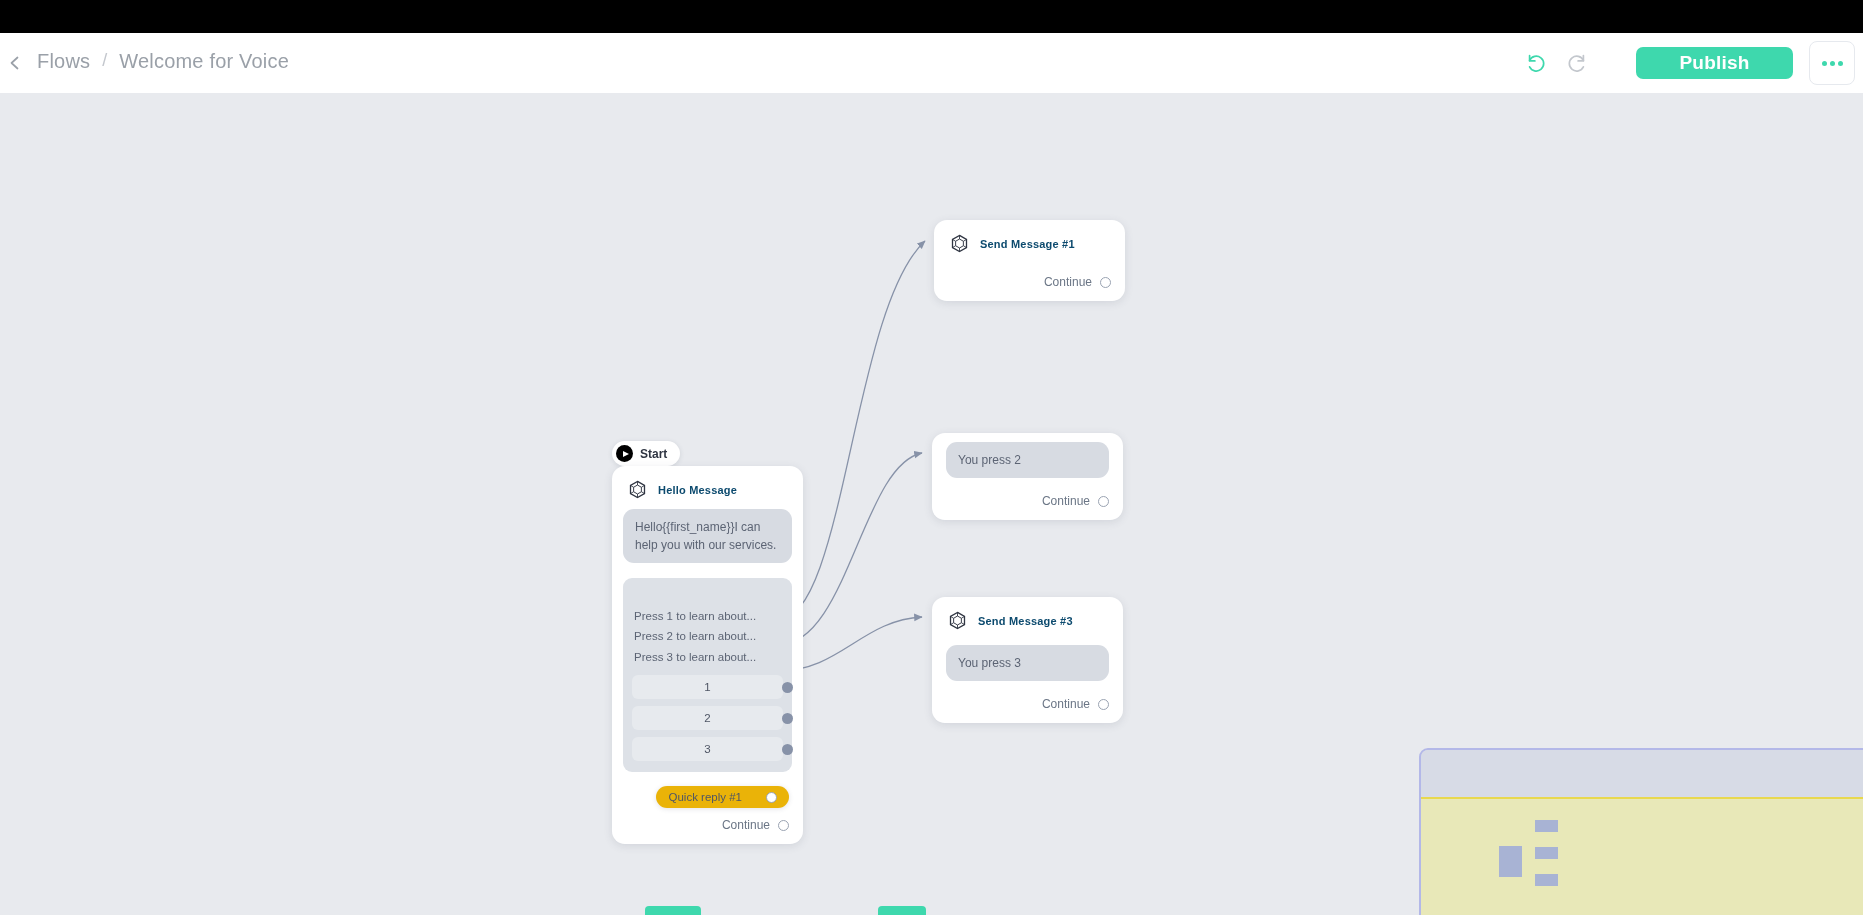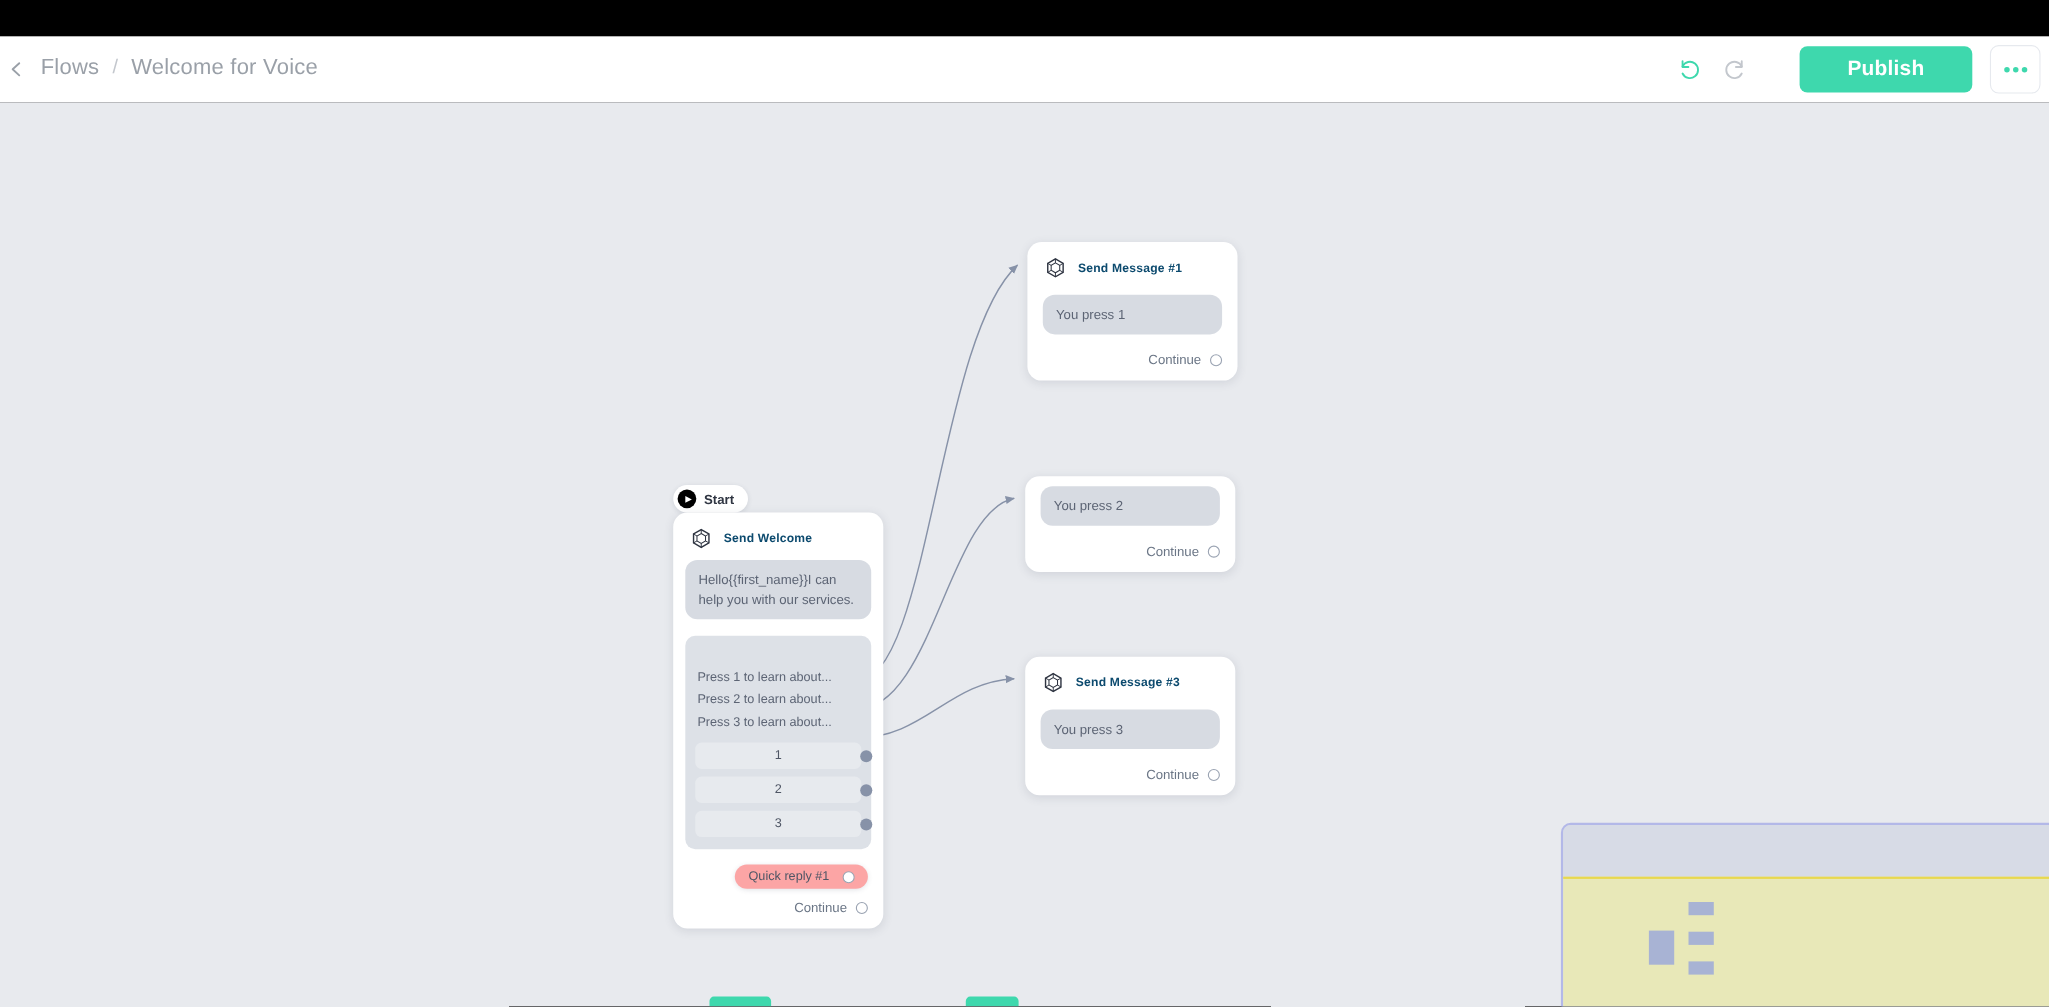--- a/index.html
+++ b/index.html
@@ -66,21 +66,21 @@
   }
   .icon-btn {
     width: 40px; height: 40px;
     display: flex;
     align-items: center;
     justify-content: center;
     background: transparent;
     border: none;
   }
   .publish-btn {
-    width: 157px; height: 42px;
+    width: 157px; height: 32px;
     margin-left: 40px;
     background: #3ed8ad;
     border-radius: 7px;
     border: none;
     color: #ffffff;
     font-size: 19px;
     font-weight: bold;
     letter-spacing: 0.2px;
     display: flex;
     align-items: center;
@@ -234,22 +234,22 @@
     background: #8792a8;
   }
   .quickreply-row {
     display: flex;
     justify-content: flex-end;
     padding: 14px 14px 0 14px;
   }
   .quickreply-pill {
     display: flex;
     align-items: center;
-    gap: 12px;
-    background: #fca5a5;
+    gap: 24px;
+    background: #eab308;
     border-radius: 13px;
     padding: 5px 12px;
     box-shadow: 0 1px 5px rgba(58,70,92,0.15);
   }
   .quickreply-label {
     font-size: 11.5px;
     color: #4f5665;
   }
 
   
@@ -353,21 +353,21 @@
       <svg width="19" height="19" viewBox="0 0 22 22" class="hex-icon">
         <polygon points="11,1.6 19.1,6.3 19.1,15.7 11,20.4 2.9,15.7 2.9,6.3" fill="none" stroke="#2f3542" stroke-width="1.5"></polygon>
         <polygon points="11,5.8 15.5,8.4 15.5,13.6 11,16.2 6.5,13.6 6.5,8.4" fill="none" stroke="#2f3542" stroke-width="1.1"></polygon>
         <line x1="11" y1="1.6" x2="11" y2="5.8" stroke="#2f3542" stroke-width="1"></line>
         <line x1="19.1" y1="6.3" x2="15.5" y2="8.4" stroke="#2f3542" stroke-width="1"></line>
         <line x1="19.1" y1="15.7" x2="15.5" y2="13.6" stroke="#2f3542" stroke-width="1"></line>
         <line x1="11" y1="20.4" x2="11" y2="16.2" stroke="#2f3542" stroke-width="1"></line>
         <line x1="2.9" y1="15.7" x2="6.5" y2="13.6" stroke="#2f3542" stroke-width="1"></line>
         <line x1="2.9" y1="6.3" x2="6.5" y2="8.4" stroke="#2f3542" stroke-width="1"></line>
       </svg>
-      <span class="node-title">Send Welcome</span>
+      <span class="node-title">Hello Message</span>
     </div>
 
     <div style="padding:4px 11px 0 11px;">
       <div class="bubble">Hello{{first_name}}I can help you with our services.</div>
     </div>
 
     <div style="height:15px;"></div>
 
     <div class="keypad-block">
       <div class="keypad-lines">
@@ -409,23 +409,20 @@
         <polygon points="11,5.8 15.5,8.4 15.5,13.6 11,16.2 6.5,13.6 6.5,8.4" fill="none" stroke="#2f3542" stroke-width="1.1"></polygon>
         <line x1="11" y1="1.6" x2="11" y2="5.8" stroke="#2f3542" stroke-width="1"></line>
         <line x1="19.1" y1="6.3" x2="15.5" y2="8.4" stroke="#2f3542" stroke-width="1"></line>
         <line x1="19.1" y1="15.7" x2="15.5" y2="13.6" stroke="#2f3542" stroke-width="1"></line>
         <line x1="11" y1="20.4" x2="11" y2="16.2" stroke="#2f3542" stroke-width="1"></line>
         <line x1="2.9" y1="15.7" x2="6.5" y2="13.6" stroke="#2f3542" stroke-width="1"></line>
         <line x1="2.9" y1="6.3" x2="6.5" y2="8.4" stroke="#2f3542" stroke-width="1"></line>
       </svg>
       <span class="node-title">Send Message #1</span>
     </div>
-    <div style="padding:9px 14px 0 14px;">
-      <div class="bubble">You press 1</div>
-    </div>
     <div class="node-footer" style="padding-top:16px;">
       <span class="footer-label">Continue</span>
       <span class="port-open"></span>
     </div>
   </div>
 
   <div class="node" style="left:932px; top:340px; width:191px;">
     <div style="padding:9px 14px 0 14px;">
       <div class="bubble">You press 2</div>
     </div>

